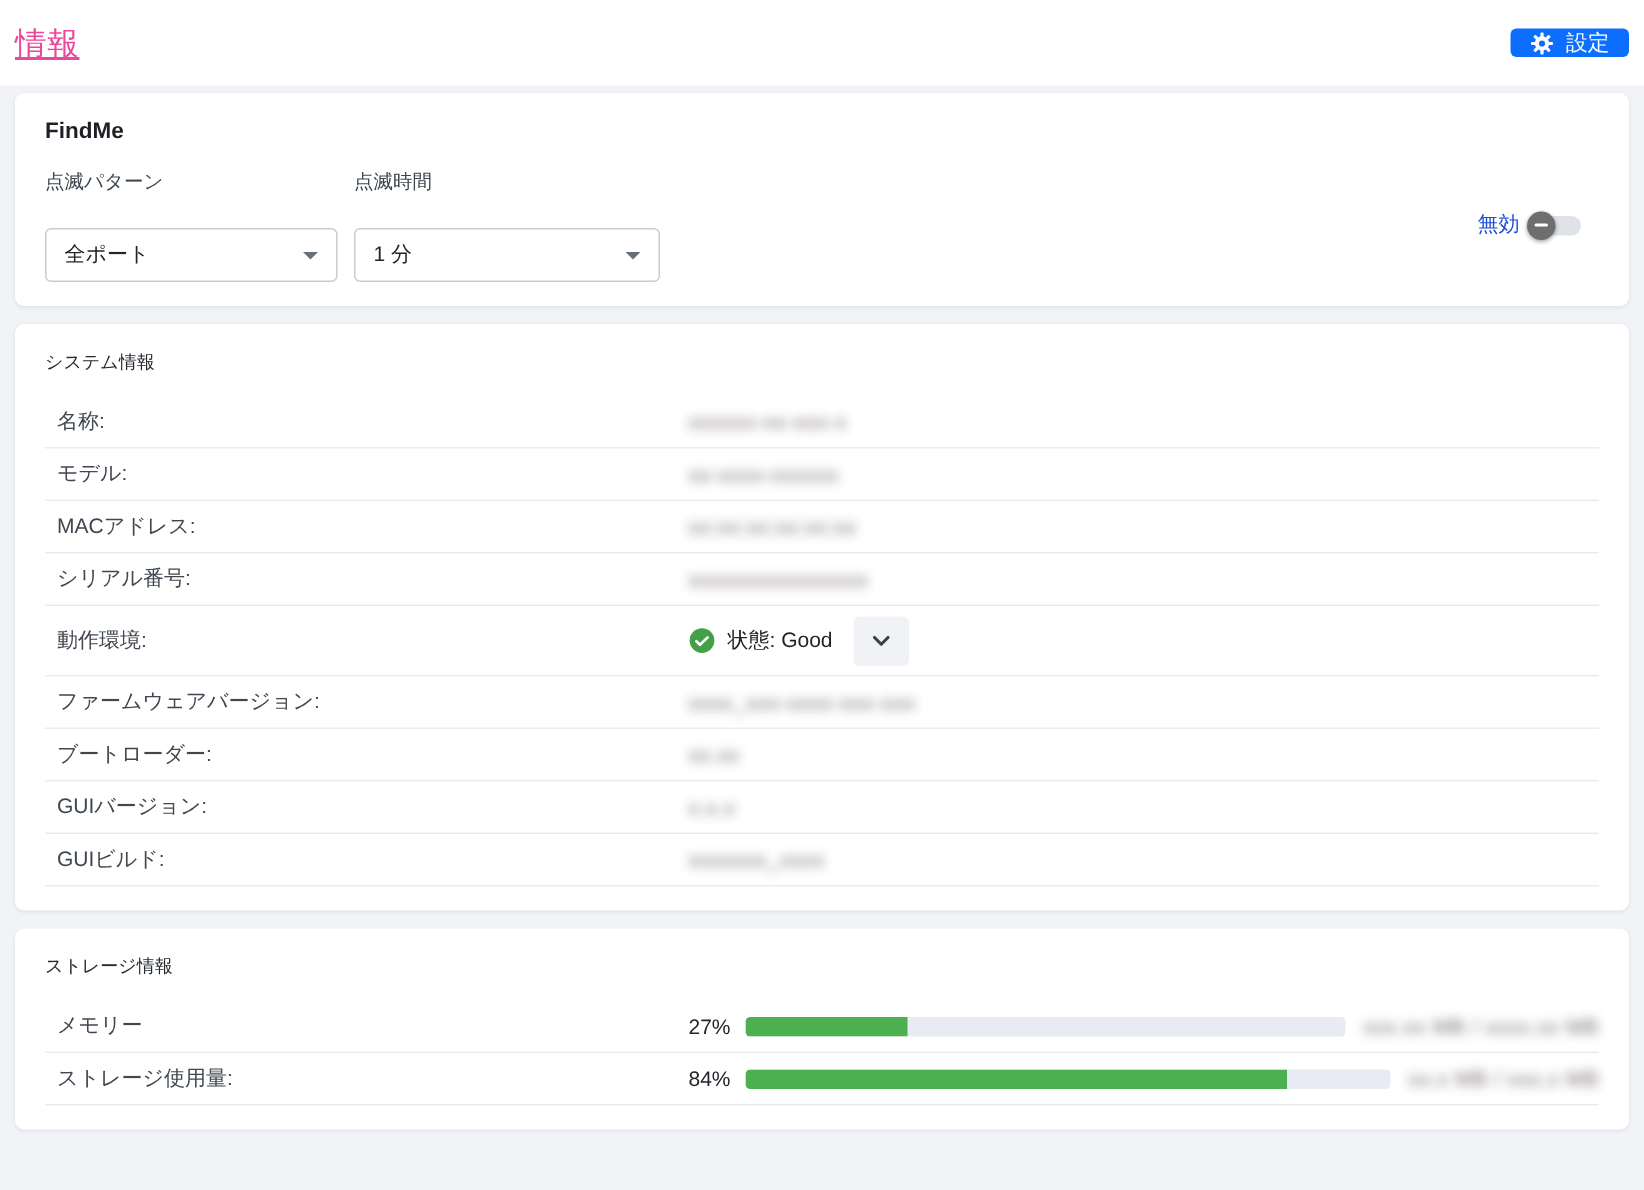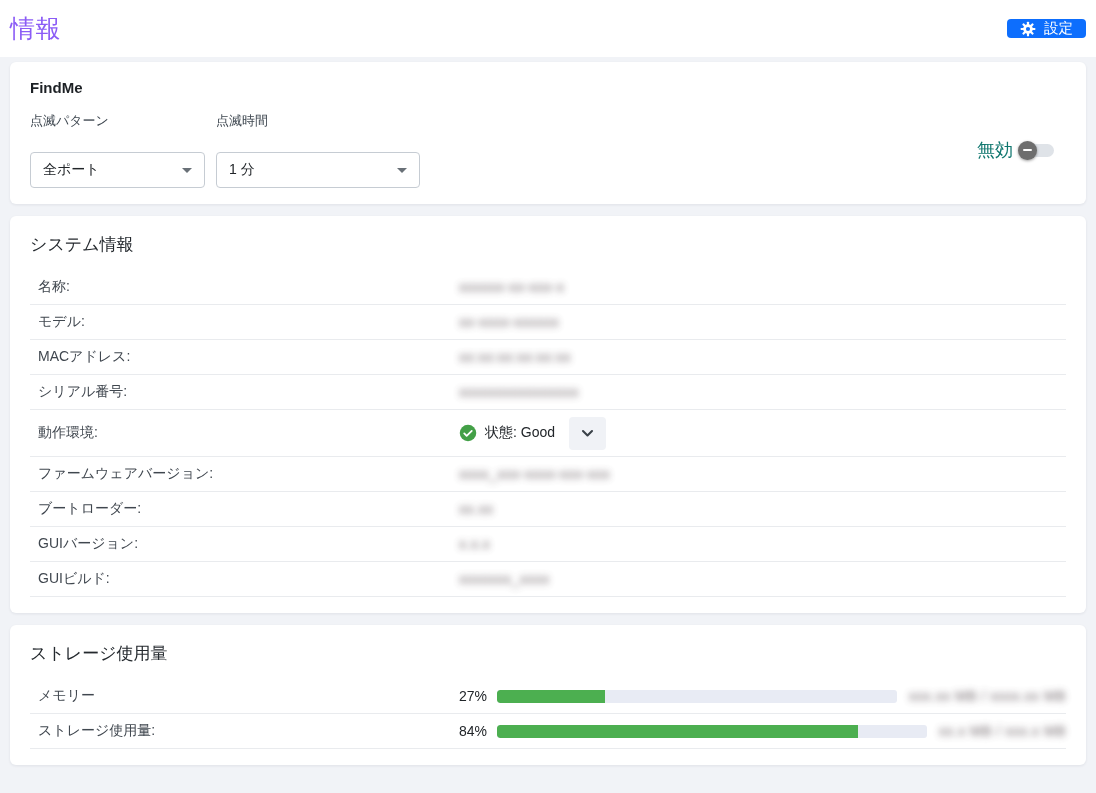--- a/index.html
+++ b/index.html
@@ -13,24 +13,25 @@
   
   .topbar {
     height: 57px;
     background: #ffffff;
     display: flex;
     align-items: center;
     justify-content: space-between;
     padding: 0 10px;
   }
   .page-title {
-    font-size: 25px;
+    font-size: 21px;
     font-weight: 500;
-    color: #8b5cf6;
+    color: #ec4899;
     letter-spacing: .5px;
+    text-decoration: underline;
   }
   .btn-primary {
     display: flex;
     align-items: center;
     gap: 8px;
     background: #0d6efd;
     color: #fff;
     border: none;
     border-radius: 4px;
     height: 19px;
@@ -41,49 +42,49 @@
   }
   
   .main { padding: 5px 10px 0; }
   .card {
     background: #fff;
     border-radius: 6px;
     box-shadow: 0 1px 3px rgba(20,30,50,.08);
     padding: 17px 20px 16px;
     margin-bottom: 12px;
   }
-  .card-title { font-size: 17px; font-weight: 500; color: #24292e; margin-bottom: 14px; }
+  .card-title { font-size: 12px; font-weight: 500; color: #24292e; margin-bottom: 14px; }
   .card-title.bold { font-size: 15px; font-weight: 700; color: #1d2125; }
   
   .controls { display: flex; align-items: center; margin-top: 16px; }
   .field { margin-right: 11px; }
   .field-label { font-size: 13px; color: #3e4750; margin-bottom: 22px; }
   .selectbox {
     border: 1px solid #c6ccd3;
     border-radius: 4px;
     height: 36px;
     display: flex;
     align-items: center;
     justify-content: space-between;
     padding: 0 12px;
     font-size: 14px;
     color: #212529;
     background: #fff;
     cursor: pointer;
   }
-  .selectbox.w1 { width: 175px; }
+  .selectbox.w1 { width: 195px; }
   .selectbox.w2 { width: 204px; }
   .caret {
     width: 0; height: 0;
     border-left: 5px solid transparent;
     border-right: 5px solid transparent;
     border-top: 5px solid #697077;
   }
   .toggle-wrap { margin-left: auto; display: flex; align-items: center; gap: 9px; padding-right: 12px; }
-  .toggle-label { font-size: 18px; color: #0f766e; }
+  .toggle-label { font-size: 14px; color: #1d4ed8; }
   .switch { position: relative; width: 32px; height: 13px; cursor: pointer; }
   .switch-track { position: absolute; inset: 0; background: #dfe3e8; border-radius: 7px; }
   .switch-knob {
     position: absolute; left: -4px; top: -3px;
     width: 19px; height: 19px; border-radius: 50%;
     background: #6e6e6e;
     box-shadow: 0 1px 3px rgba(0,0,0,.4);
     display: flex; align-items: center; justify-content: center;
   }
   .switch-knob::after { content: ""; width: 9px; height: 2px; background: #fff; border-radius: 1px; }
@@ -239,21 +240,21 @@
       <div class="info-label">GUIバージョン:</div>
       <div class="redacted">x.x.x</div>
     </div>
     <div class="info-row">
       <div class="info-label">GUIビルド:</div>
       <div class="redacted">xxxxxxx_xxxx</div>
     </div>
   </div>
 
   <div class="card">
-    <div class="card-title">ストレージ使用量</div>
+    <div class="card-title">ストレージ情報</div>
 
     <div class="storage-row">
       <div class="info-label">メモリー</div>
       <div class="pct">27%</div>
       <div class="bar-track">
         <div class="bar-fill" style="width: 27%;"></div>
       </div>
       <div class="storage-val redacted">xxx.xx MB / xxxx.xx MB</div>
     </div>
 

